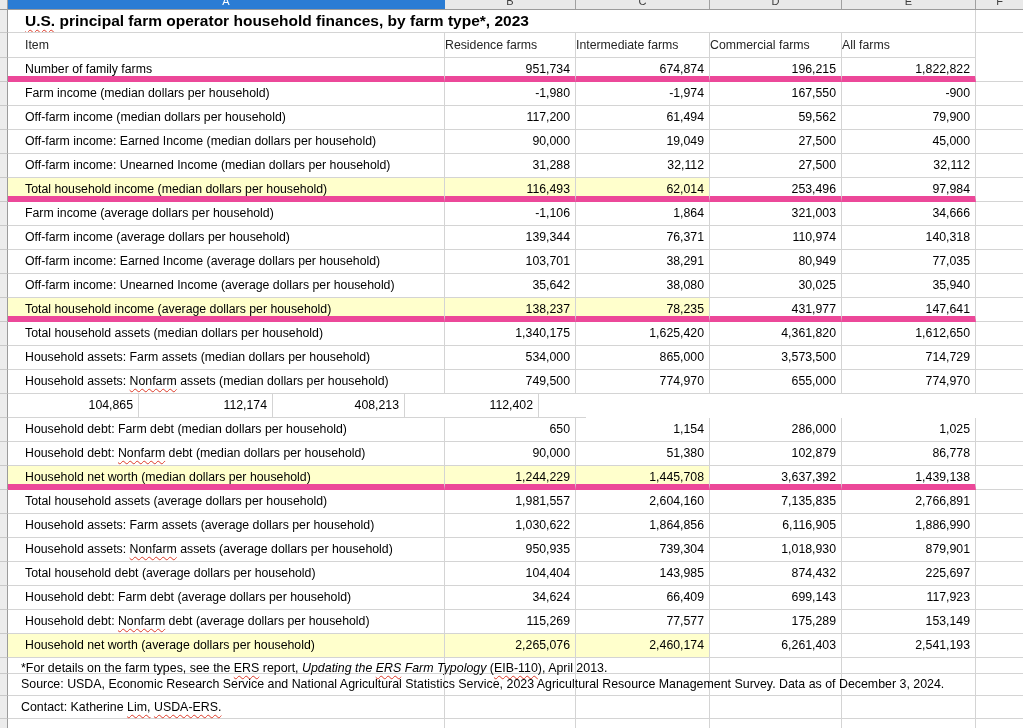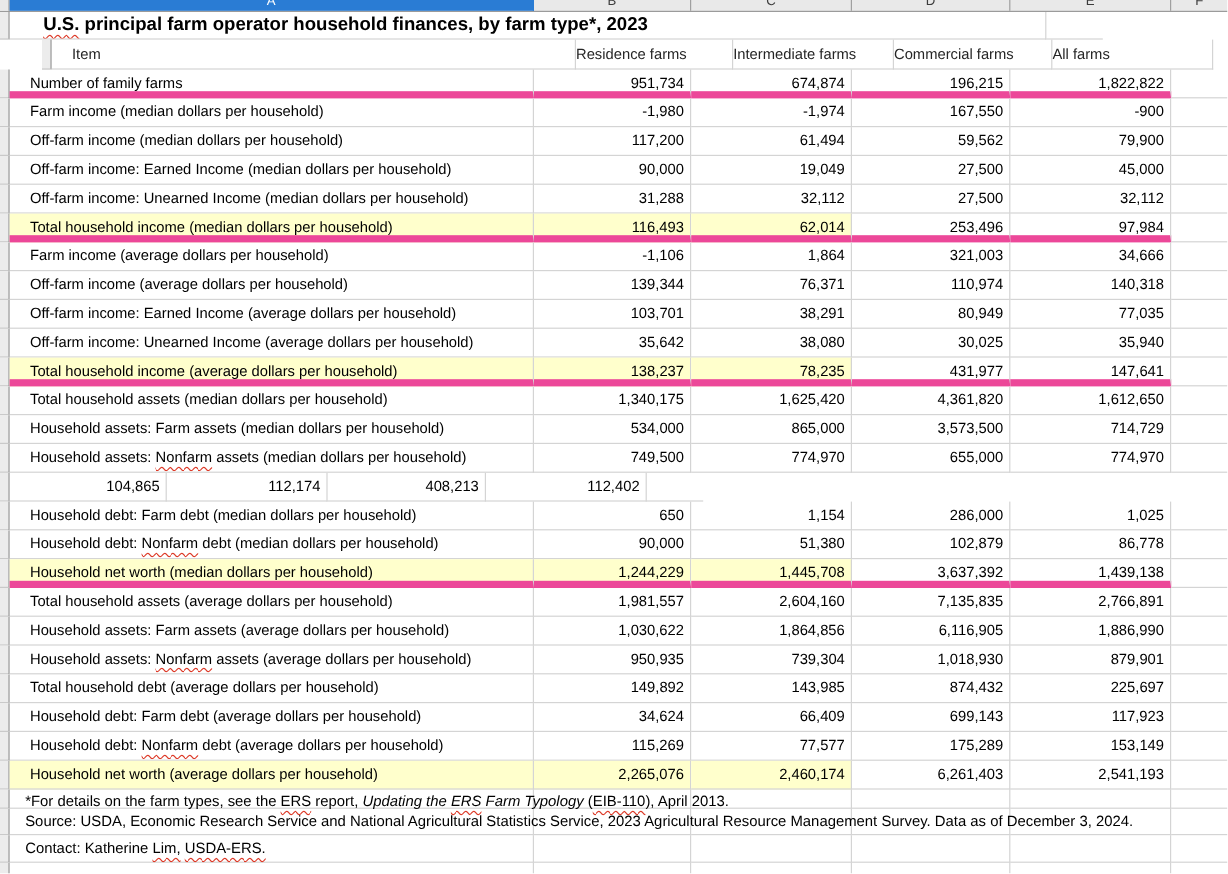--- a/index.html
+++ b/index.html
@@ -14,24 +14,24 @@
   .ch:last-child{border-right:none;}
   .cha{background:var(--selblue);color:#fff;border-right:1px solid var(--selblue);}
   .cl{display:block;text-align:center;font-size:11px;line-height:16px;margin-top:-7px;}
   .w-a{width:437px}.w-b{width:131px}.w-c{width:134px}.w-d{width:132px}.w-e{width:134px}.w-f{width:47px}
   
   .g{width:8px;box-sizing:border-box;background:#ececec;border-right:1px solid #9b9b9b;border-bottom:1px solid #c9c9c9;}
   .c{box-sizing:border-box;border-right:1px solid var(--grid);border-bottom:1px solid var(--grid);white-space:nowrap;overflow:hidden;}
   .cf{border-right:none;}
   
   .trow{display:flex;height:23px;}
-  .tcell{width:864px;font-weight:bold;font-size:15.5px;line-height:22px;padding-left:28px;}
+  .tcell{width:968px;font-weight:bold;font-size:15.5px;line-height:22px;padding-left:17px;}
   .trow .w-f{box-sizing:border-box;border-bottom:1px solid var(--grid);}
   
-  .hrow{display:flex;height:25px;font-size:12.3px;color:#262626;margin-left:35px;}
+  .hrow{display:flex;height:25px;font-size:12.3px;color:#262626;}
   .hrow .c{line-height:24px;}
   .hitem{padding-left:17px;}
   .hcent{text-align:left;}
   
   .row{display:flex;height:24px;font-size:12.3px;}
   .row .c{line-height:23px;}
   .ci{width:437px;padding-left:17px;box-sizing:border-box;}
   .cb{width:131px}.cc{width:134px}.cd{width:132px}.ce{width:134px}
   .row .cf,.frow .cf{width:47px;}
   .num{text-align:right;padding-right:5px;}
@@ -277,21 +277,21 @@
         <div class="c ci">Household assets: <span class="sq">Nonfarm</span> assets (average dollars per household)</div>
         <div class="c num cb">950,935</div>
         <div class="c num cc">739,304</div>
         <div class="c num cd">1,018,930</div>
         <div class="c num ce">879,901</div>
         <div class="c cf"></div>
       </div>
       <div class="row">
         <div class="g"></div>
         <div class="c ci">Total household debt (average dollars per household)</div>
-        <div class="c num cb">149,892</div>
+        <div class="c num cb">104,404</div>
         <div class="c num cc">143,985</div>
         <div class="c num cd">874,432</div>
         <div class="c num ce">225,697</div>
         <div class="c cf"></div>
       </div>
       <div class="row">
         <div class="g"></div>
         <div class="c ci">Household debt: Farm debt (average dollars per household)</div>
         <div class="c num cb">34,624</div>
         <div class="c num cc">66,409</div>

